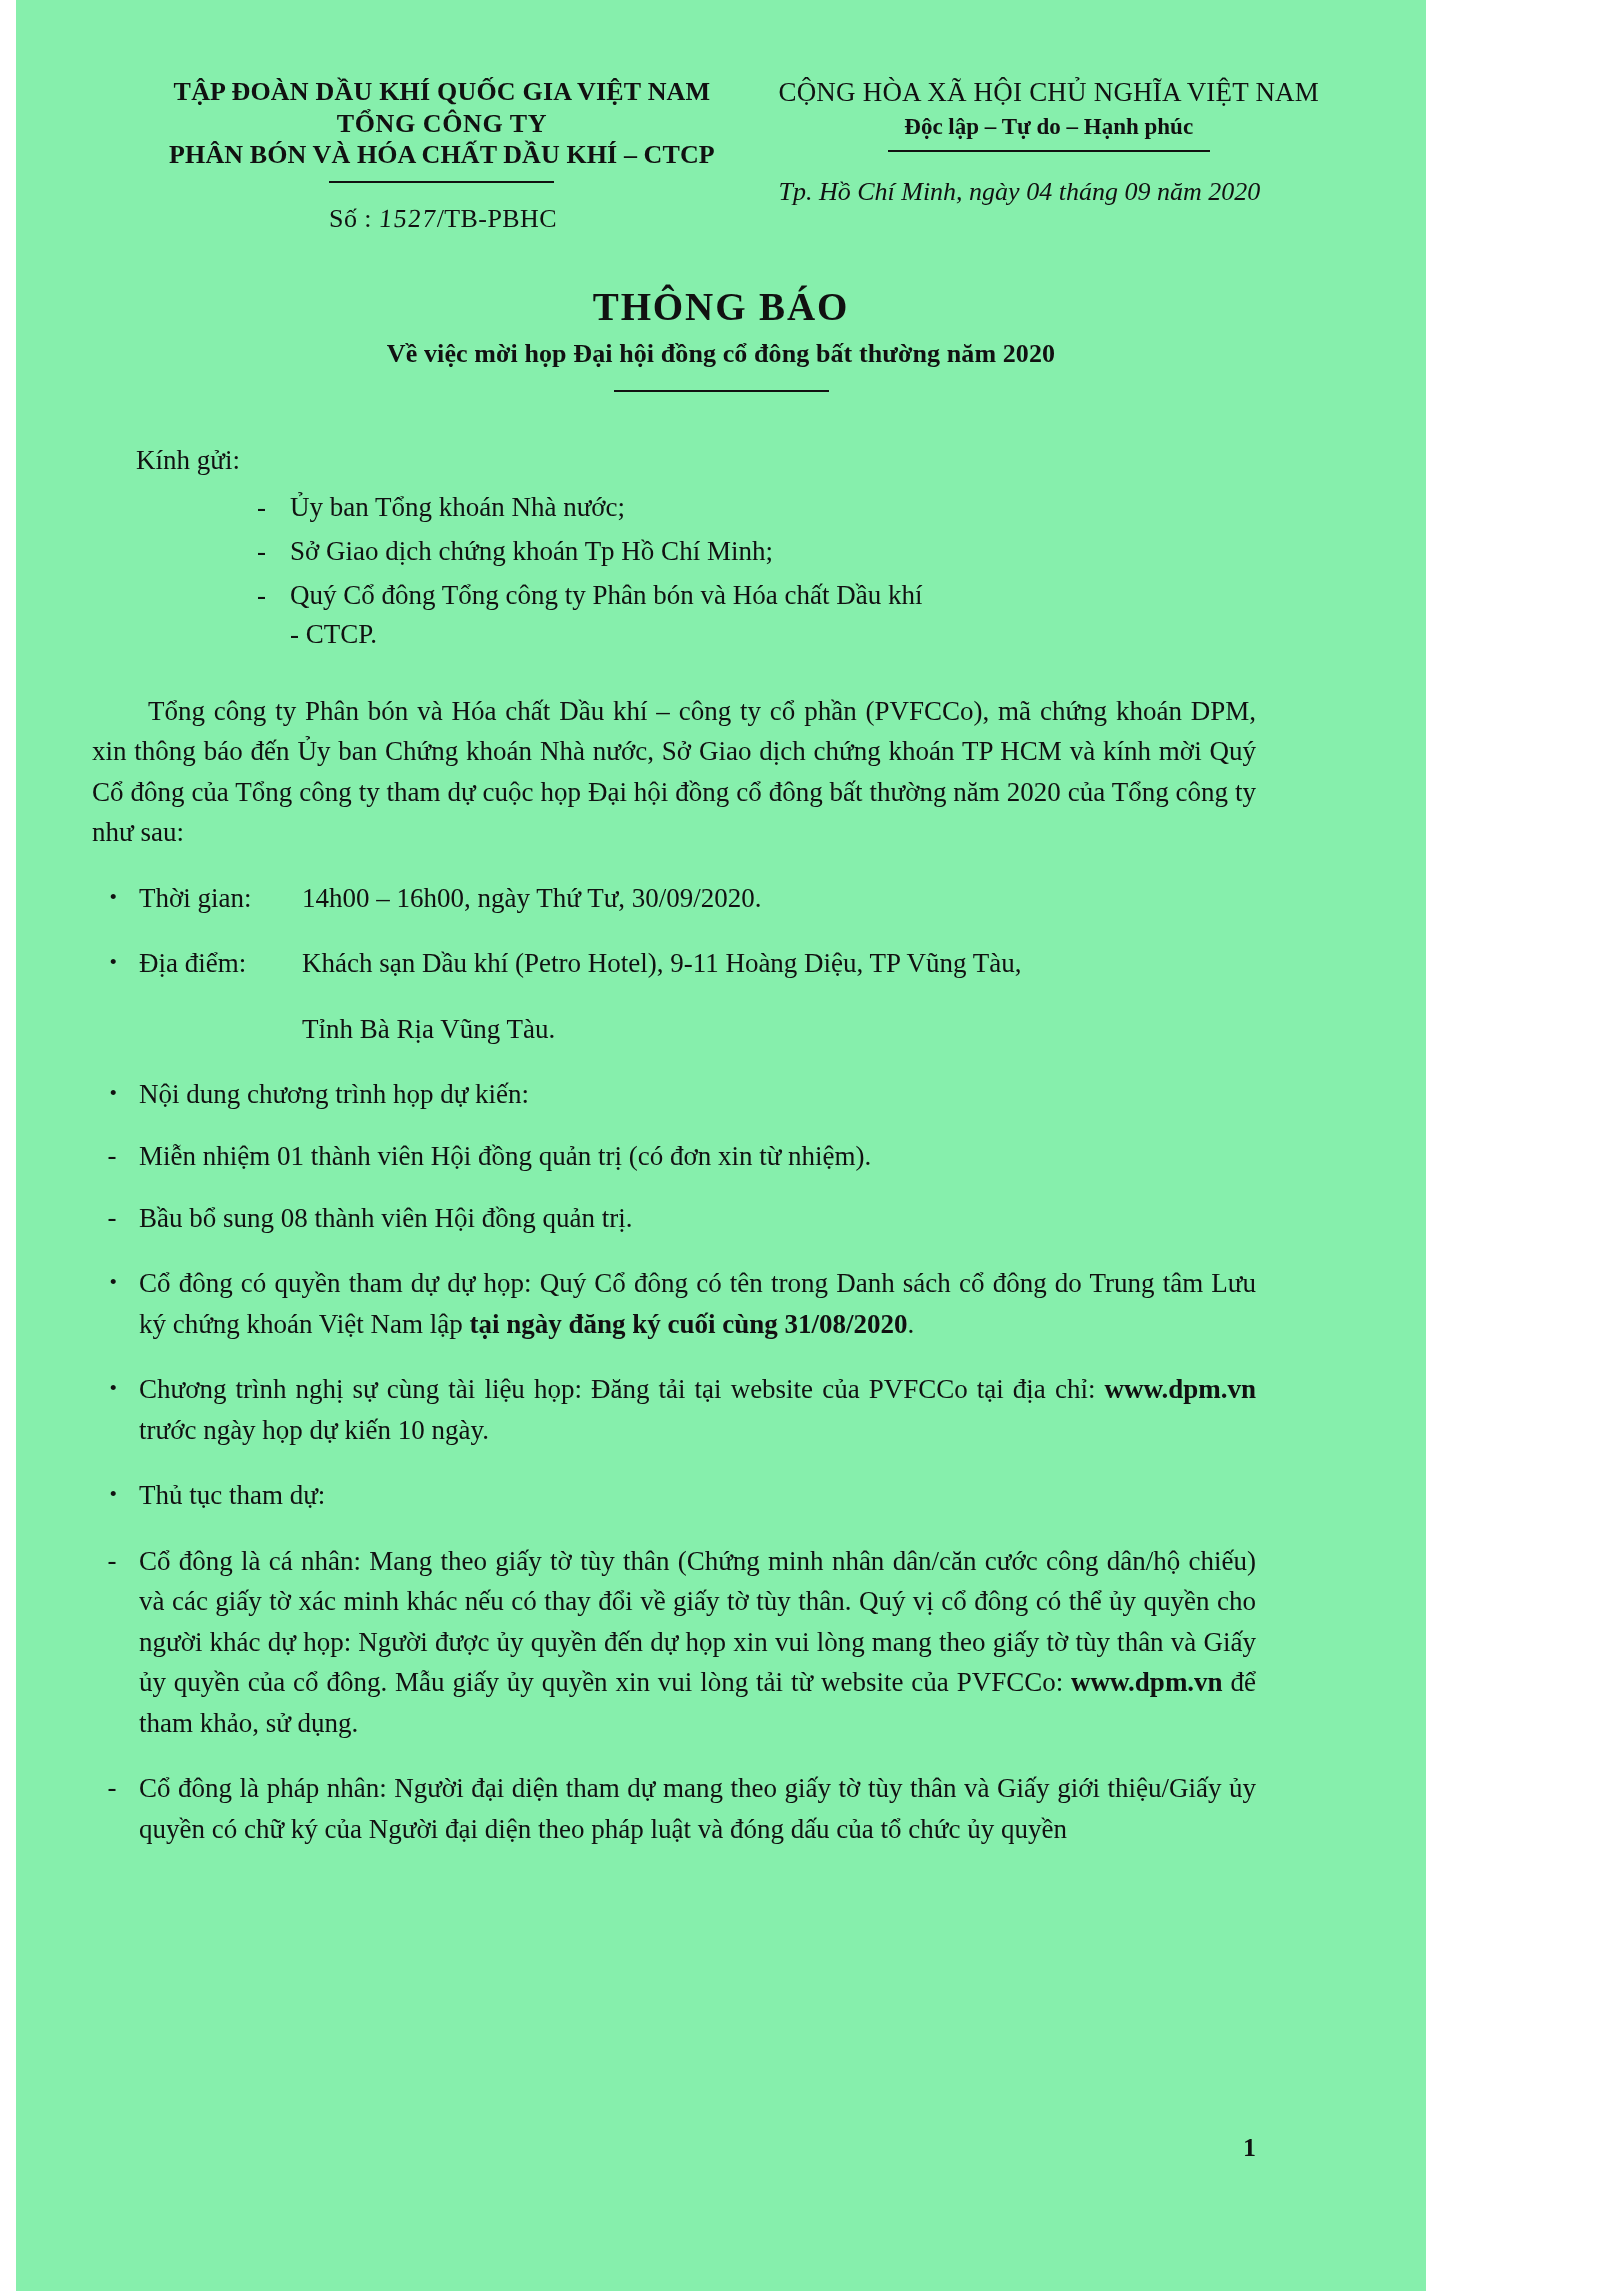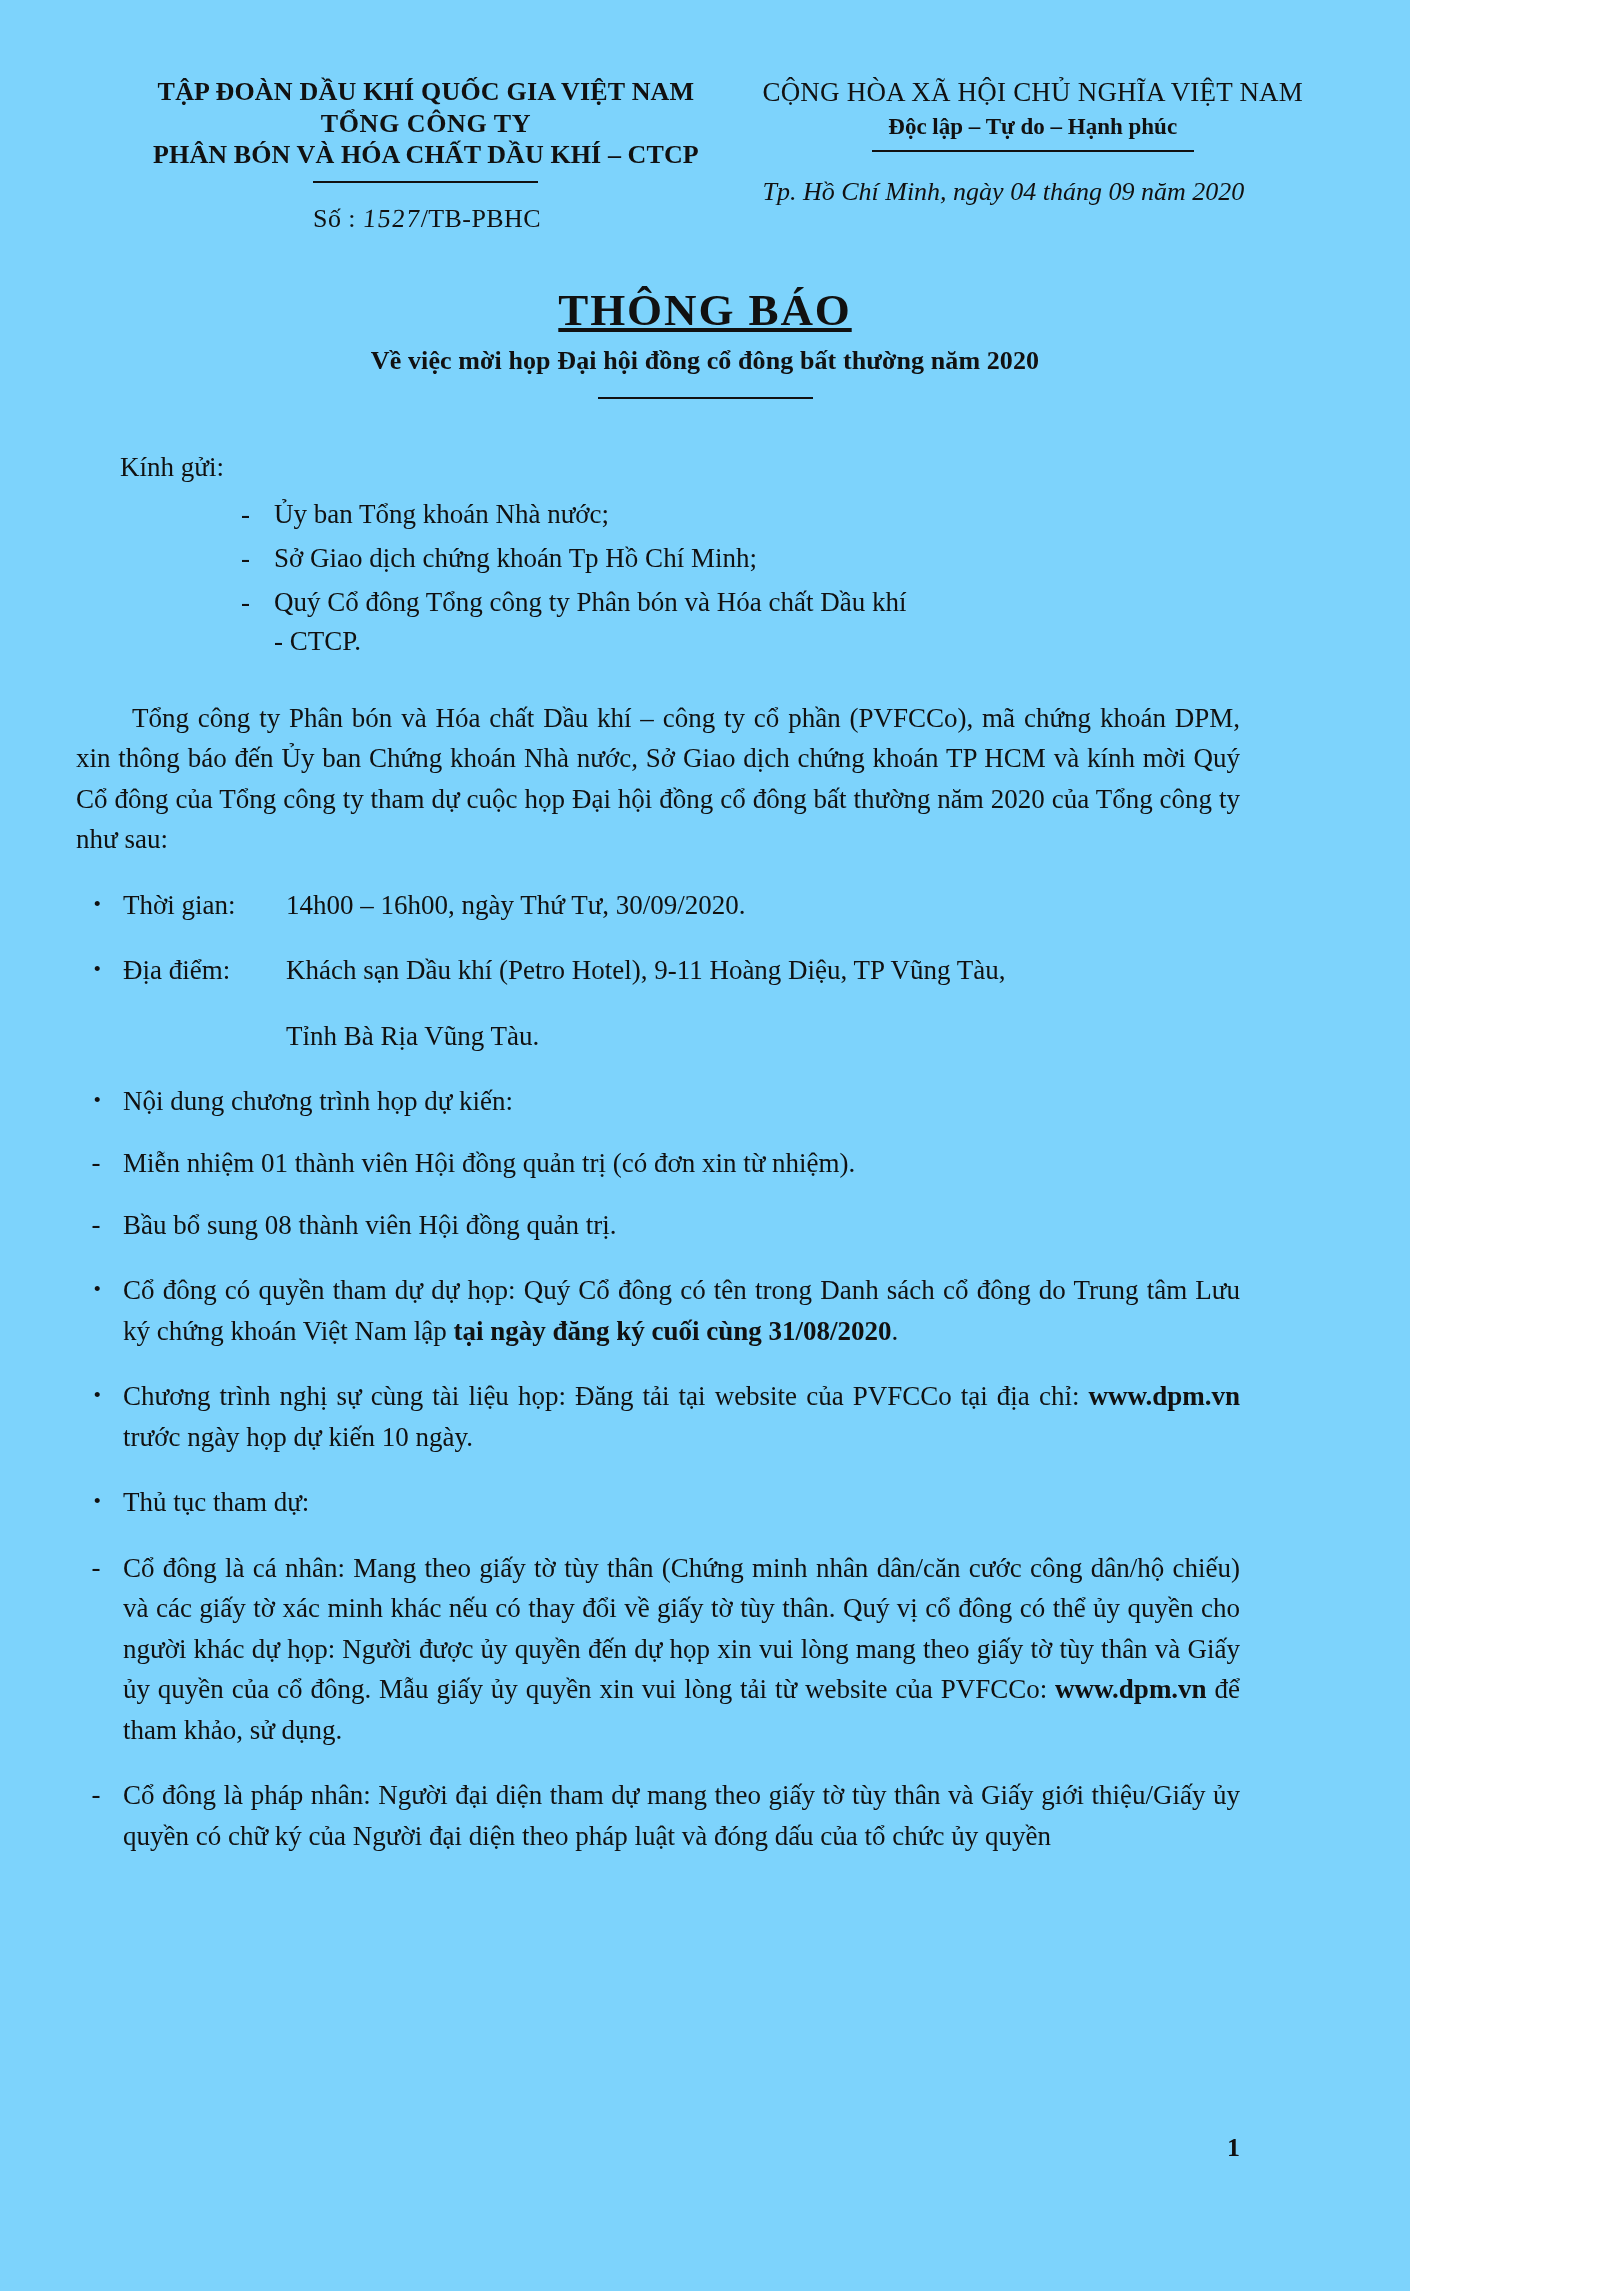--- a/index.html
+++ b/index.html
@@ -9,23 +9,24 @@
     background: #ffffff;
   }
   body {
     font-family: "Liberation Serif", "DejaVu Serif", serif;
     color: #111111;
   }
   .page {
     position: relative;
     width: 1410px;
     height: 2291px;
-    background: #7dd3fc;
+    background: #86efac;
     overflow: hidden;
     box-sizing: border-box;
+    margin-left: 16px;
   }
 
   
   .header {
     display: flex;
     padding: 76px 107px 0 107px;
     box-sizing: border-box;
     align-items: flex-start;
   }
   .header-left {
@@ -99,24 +100,23 @@
     display: inline-block;
     transform: skewX(-6deg);
   }
 
   
   .title-block {
     text-align: center;
     margin-top: 50px;
   }
   .doc-title {
-    font-size: 45px;
+    font-size: 39px;
     font-weight: bold;
     letter-spacing: 1.9px;
-    text-decoration: underline;
   }
   .doc-subtitle {
     font-size: 26px;
     font-weight: bold;
     margin-top: 10.7px;
     letter-spacing: 0.1px;
   }
   .title-rule {
     border: none;
     border-top: 2.4px solid #111;

